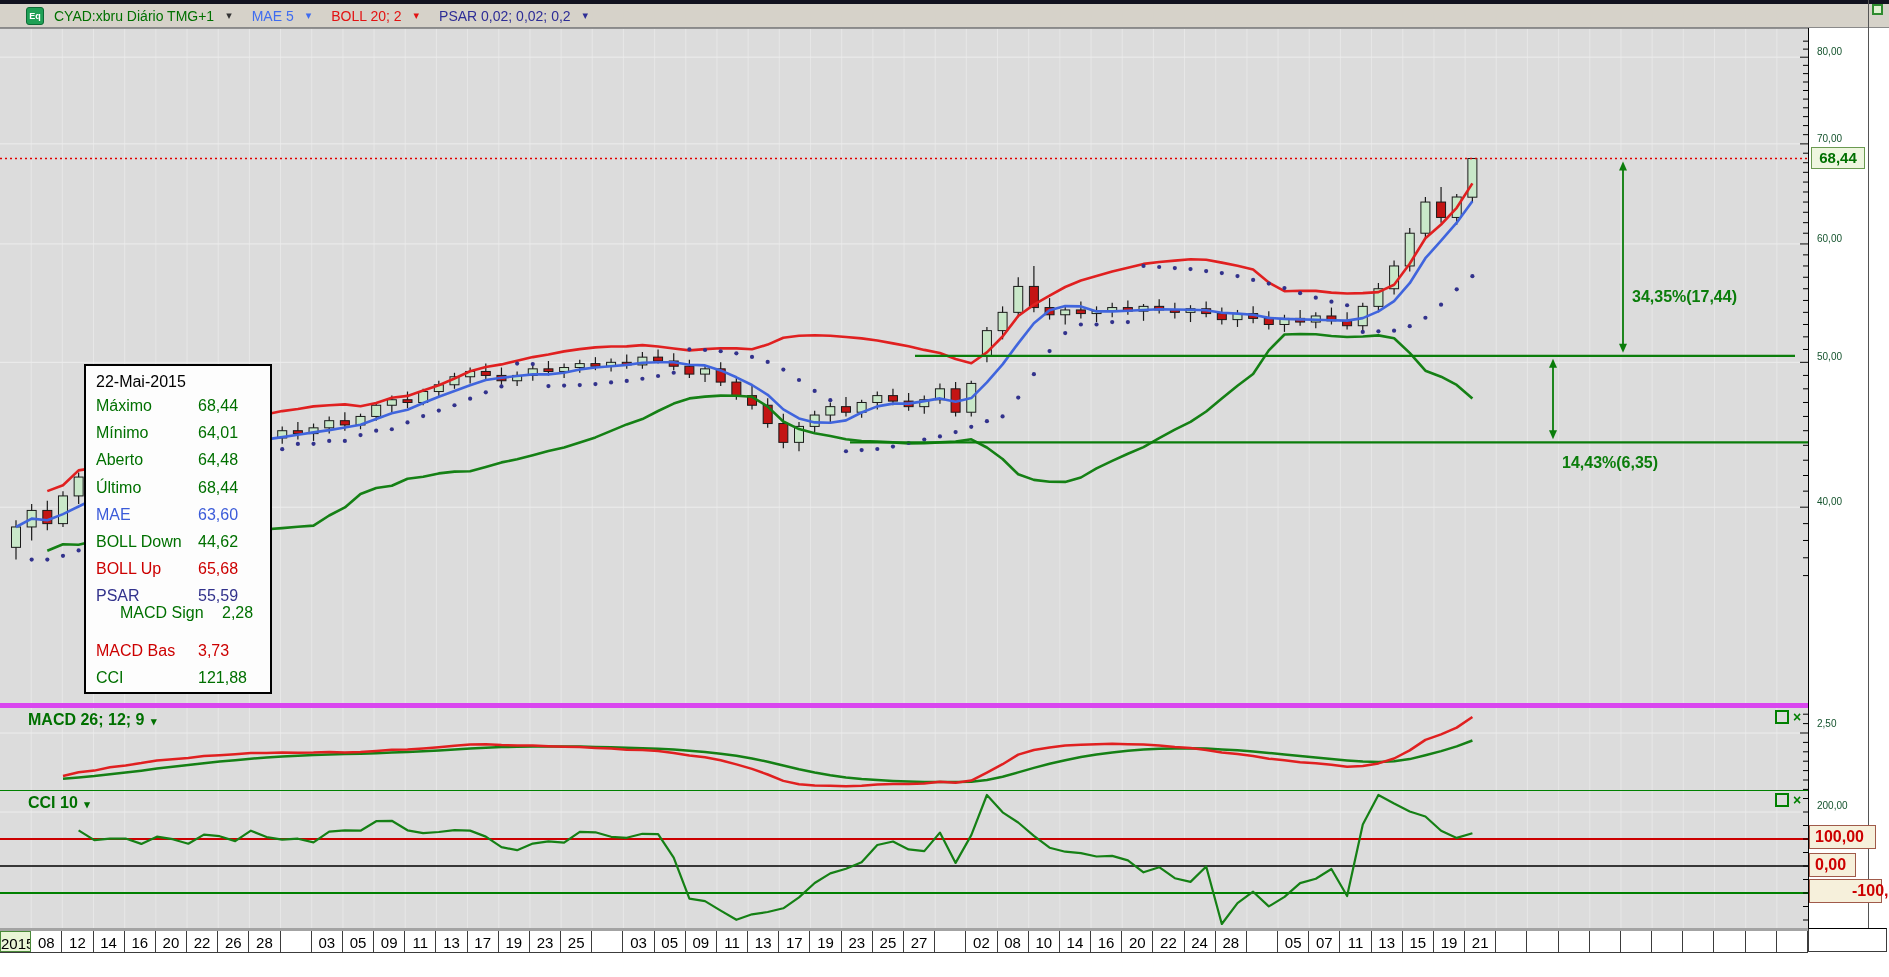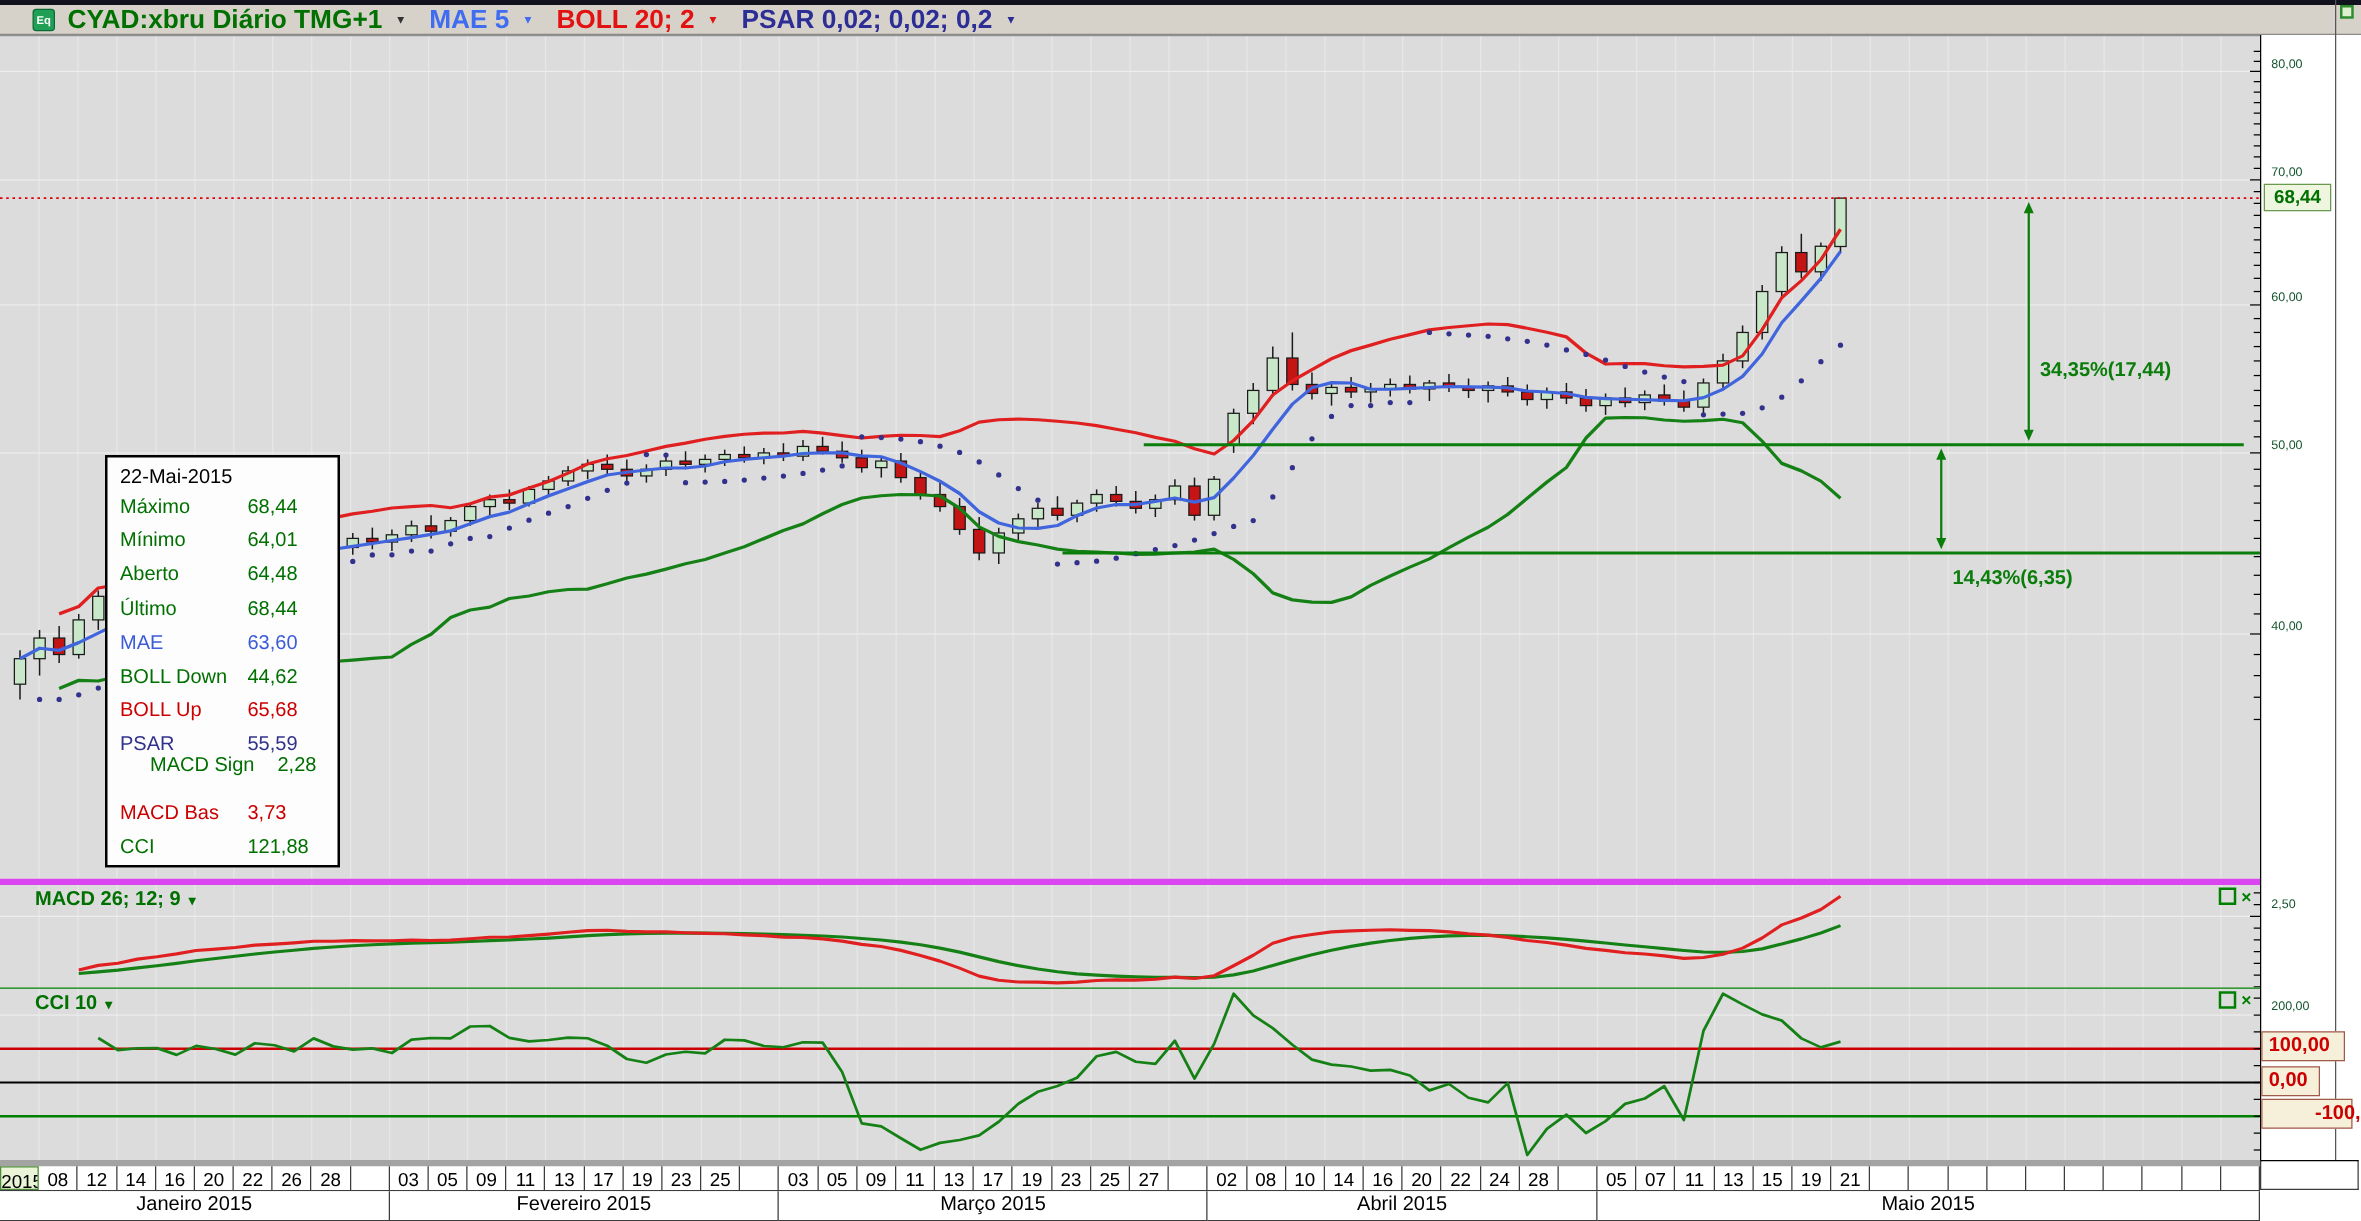--- a/index.html
+++ b/index.html
@@ -2,21 +2,21 @@
 <html><head>
 <meta charset="utf-8">
 <style>
   html,body{margin:0;padding:0;background:#fff;}
   #app{position:relative;width:1889px;height:977px;background:#fff;overflow:hidden;
        font-family:"Liberation Sans",sans-serif;-webkit-font-smoothing:antialiased;}
   
   #toolbar{position:absolute;left:0;top:0;width:1889px;height:28px;background:#d6d2c9;
            border-top:4px solid #12121f;border-bottom:1px solid #8a8a8a;box-sizing:border-box;
            display:flex;align-items:center;padding-left:26px;gap:10px;}
-  .tb-item{font-size:21px;font-weight:bold;white-space:nowrap;cursor:default;}
+  .tb-item{font-size:14px;font-weight:normal;white-space:nowrap;cursor:default;}
   .tb-arrow{font-size:11px;margin-left:2px;margin-right:10px;}
   #eq-icon{width:16px;height:16px;background:#1fa055;border:1px solid #0c6b35;border-radius:3px;
            color:#fff;font-size:9px;font-weight:bold;display:flex;align-items:center;justify-content:center;}
   
   #main-chart{position:absolute;left:0;top:28px;width:1808px;height:675px;background:#dcdcdc;
               border-top:1px solid #909090;box-sizing:border-box;}
   #macd-panel{position:absolute;left:0;top:703px;width:1808px;height:87px;background:#dcdcdc;
               border-top:5px solid #d946ef;box-sizing:border-box;}
   #cci-panel{position:absolute;left:0;top:790px;width:1808px;height:138px;background:#dcdcdc;
              border-top:1px solid #008000;box-sizing:border-box;}
@@ -43,21 +43,21 @@
                   border:1px solid #6a9a50;box-sizing:border-box;color:#007000;font-size:15px;font-weight:bold;
                   display:flex;align-items:center;justify-content:center;z-index:3;}
   .cci-box{position:absolute;left:0;height:24px;background:#f6f0db;border:1px solid #a05a4a;
            box-sizing:border-box;color:#cc0000;font-size:16px;font-weight:bold;
            display:flex;align-items:center;padding-left:5px;z-index:3;}
   #right-strip-line{position:absolute;left:1868px;top:0;width:0;height:928px;border-left:1px solid #555;}
   #win-restore-icon{position:absolute;left:1872px;top:4px;width:11px;height:11px;
                     border:2px solid #2e8b2e;background:#dff0d0;box-sizing:border-box;}
   
   #date-row{position:absolute;left:0;top:928px;width:1808px;height:25px;display:grid;
-            grid-template-columns:repeat(58,1fr);background:#fff;border-top:5px solid #a3a3a3;
+            grid-template-columns:repeat(58,1fr);background:#fff;border-top:3px solid #a3a3a3;
             border-bottom:1px solid #3c3c3c;box-sizing:border-box;}
   .dcell{border-right:1px solid #3c3c3c;font-size:15px;color:#000;text-align:center;line-height:23px;overflow:hidden;}
   .dcell.year{background:#e9f5d6;border:1px solid #4a8a3a;font-weight:normal;}
   #corner-cell{position:absolute;left:1808px;top:928px;width:79px;height:24px;background:#fff;
                border:1px solid #3c3c3c;border-top:1px solid #000;box-sizing:border-box;}
   #month-row{position:absolute;left:0;top:953px;width:1808px;height:24px;display:flex;background:#fff;}
   .mcell{border-right:1px solid #3c3c3c;border-bottom:1px solid #3c3c3c;box-sizing:border-box;
          font-size:16px;color:#000;text-align:center;line-height:22px;overflow:hidden;}
 </style>
 </head>
@@ -793,21 +793,14 @@
       <div class="dcell"></div>
       <div class="dcell"></div>
       <div class="dcell"></div>
       <div class="dcell"></div>
       <div class="dcell"></div>
       <div class="dcell"></div>
       <div class="dcell"></div>
       <div class="dcell"></div>
     </div>
   <div id="corner-cell"></div>
-  <div id="month-row">
-      <div class="mcell" style="width: 311.724px;">Janeiro 2015</div>
-      <div class="mcell" style="width: 311.724px;">Fevereiro 2015</div>
-      <div class="mcell" style="width: 342.897px;">Março 2015</div>
-      <div class="mcell" style="width: 311.724px;">Abril 2015</div>
-      <div class="mcell" style="width: 529.931px;">Maio 2015</div>
-    </div>
 
 </div>
 
 </body></html>

